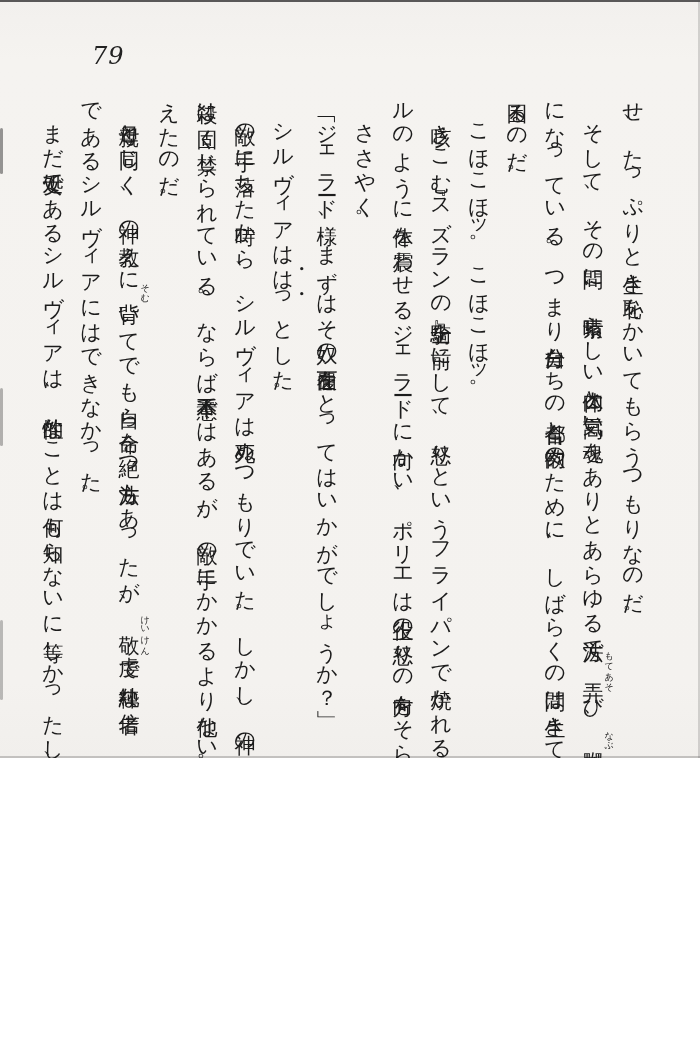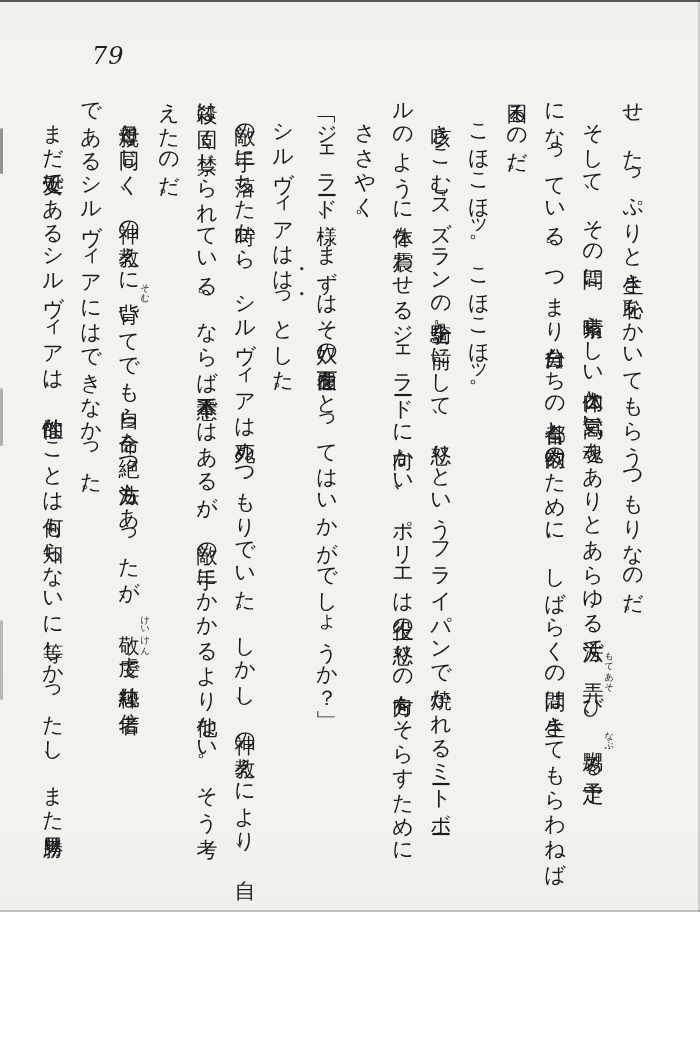--- a/index.html
+++ b/index.html
@@ -1,18 +1,18 @@
 <!DOCTYPE html>
 <html lang="ja"><head>
 <meta charset="utf-8">
 <style>
   html,body{margin:0;padding:0;}
   .page{
     position:relative;
-    width:700px;height:912px;
+    width:700px;height:758px;
     background:#f4f2ef;
     background-image:linear-gradient(180deg,#f2f0ed 0%,#f5f3f0 8%,#f4f2ef 90%,#f1efec 100%);
     overflow:hidden;
     font-family:"DejaVu Serif","Liberation Serif",serif;
   }
   
   .edge-top{position:absolute;top:0;left:0;width:700px;height:2px;background:#262626;opacity:.75;}
   .edge-bottom{position:absolute;bottom:0;left:0;width:700px;height:2px;background:#4a4a4a;opacity:.28;}
   .edge-right{position:absolute;top:0;right:0;width:2px;height:1050px;background:#555;opacity:.22;}
   .nick{position:absolute;left:0;width:3px;background:#333;opacity:.5;border-radius:2px;}

